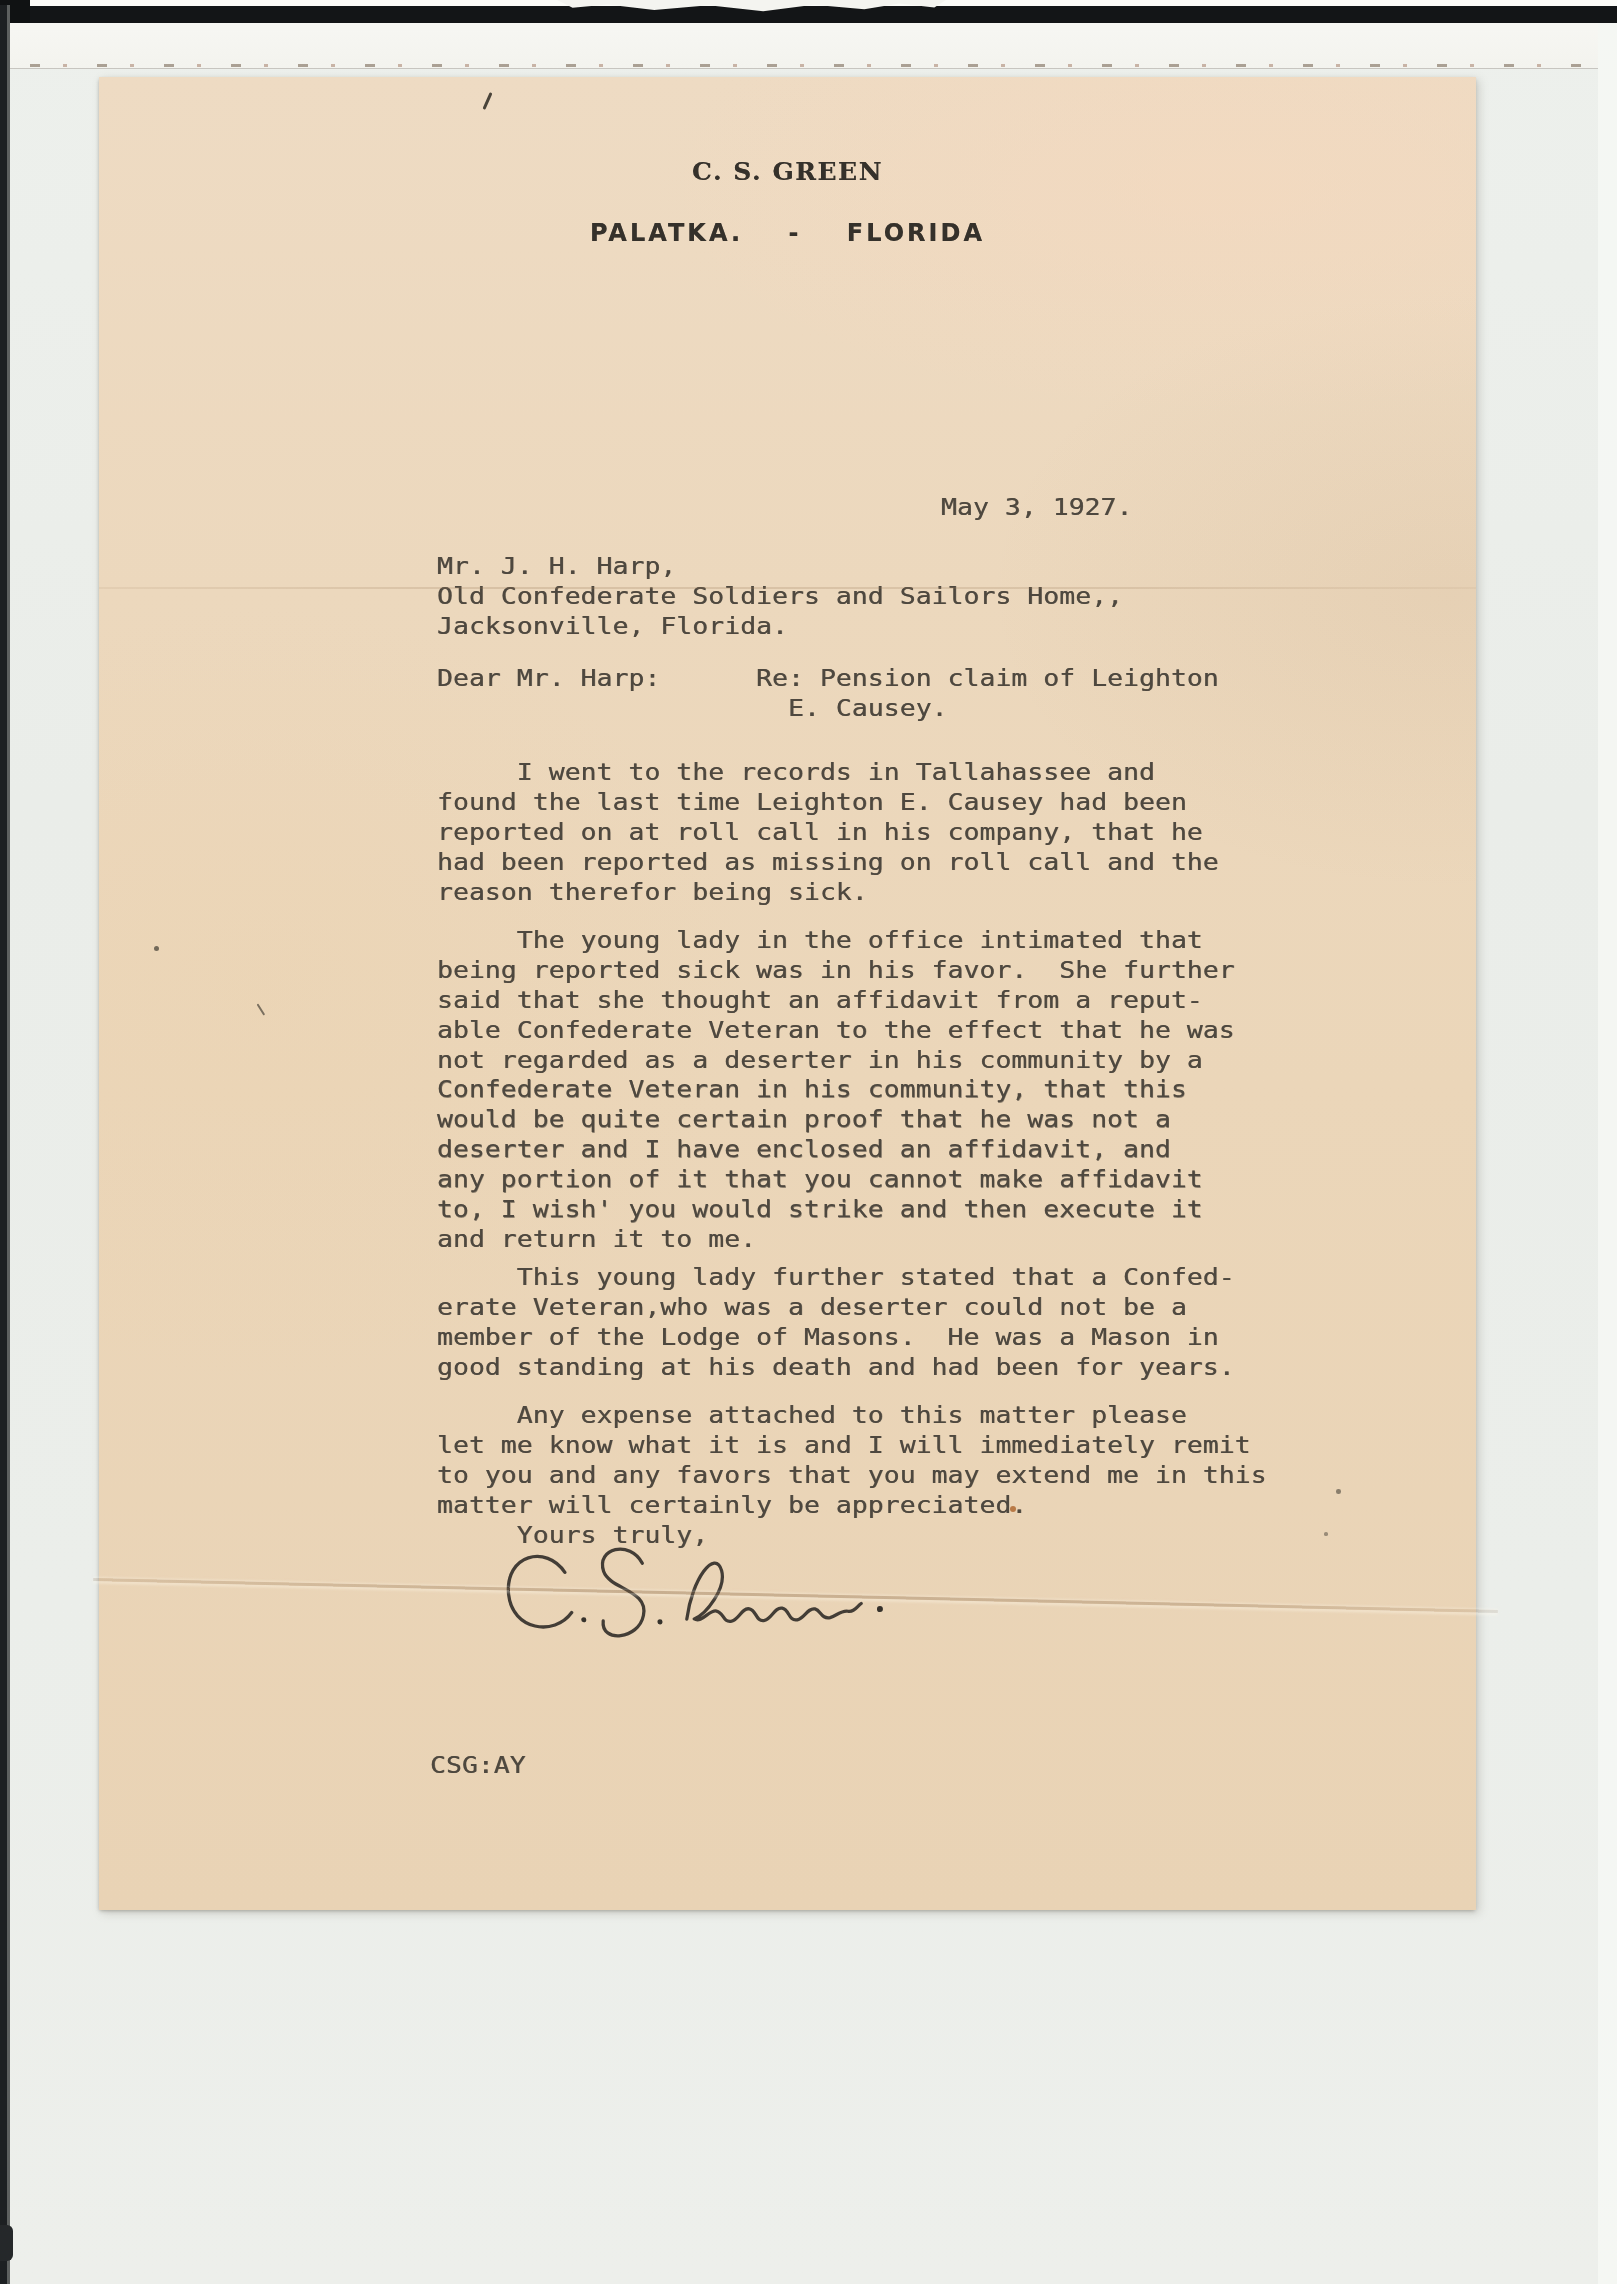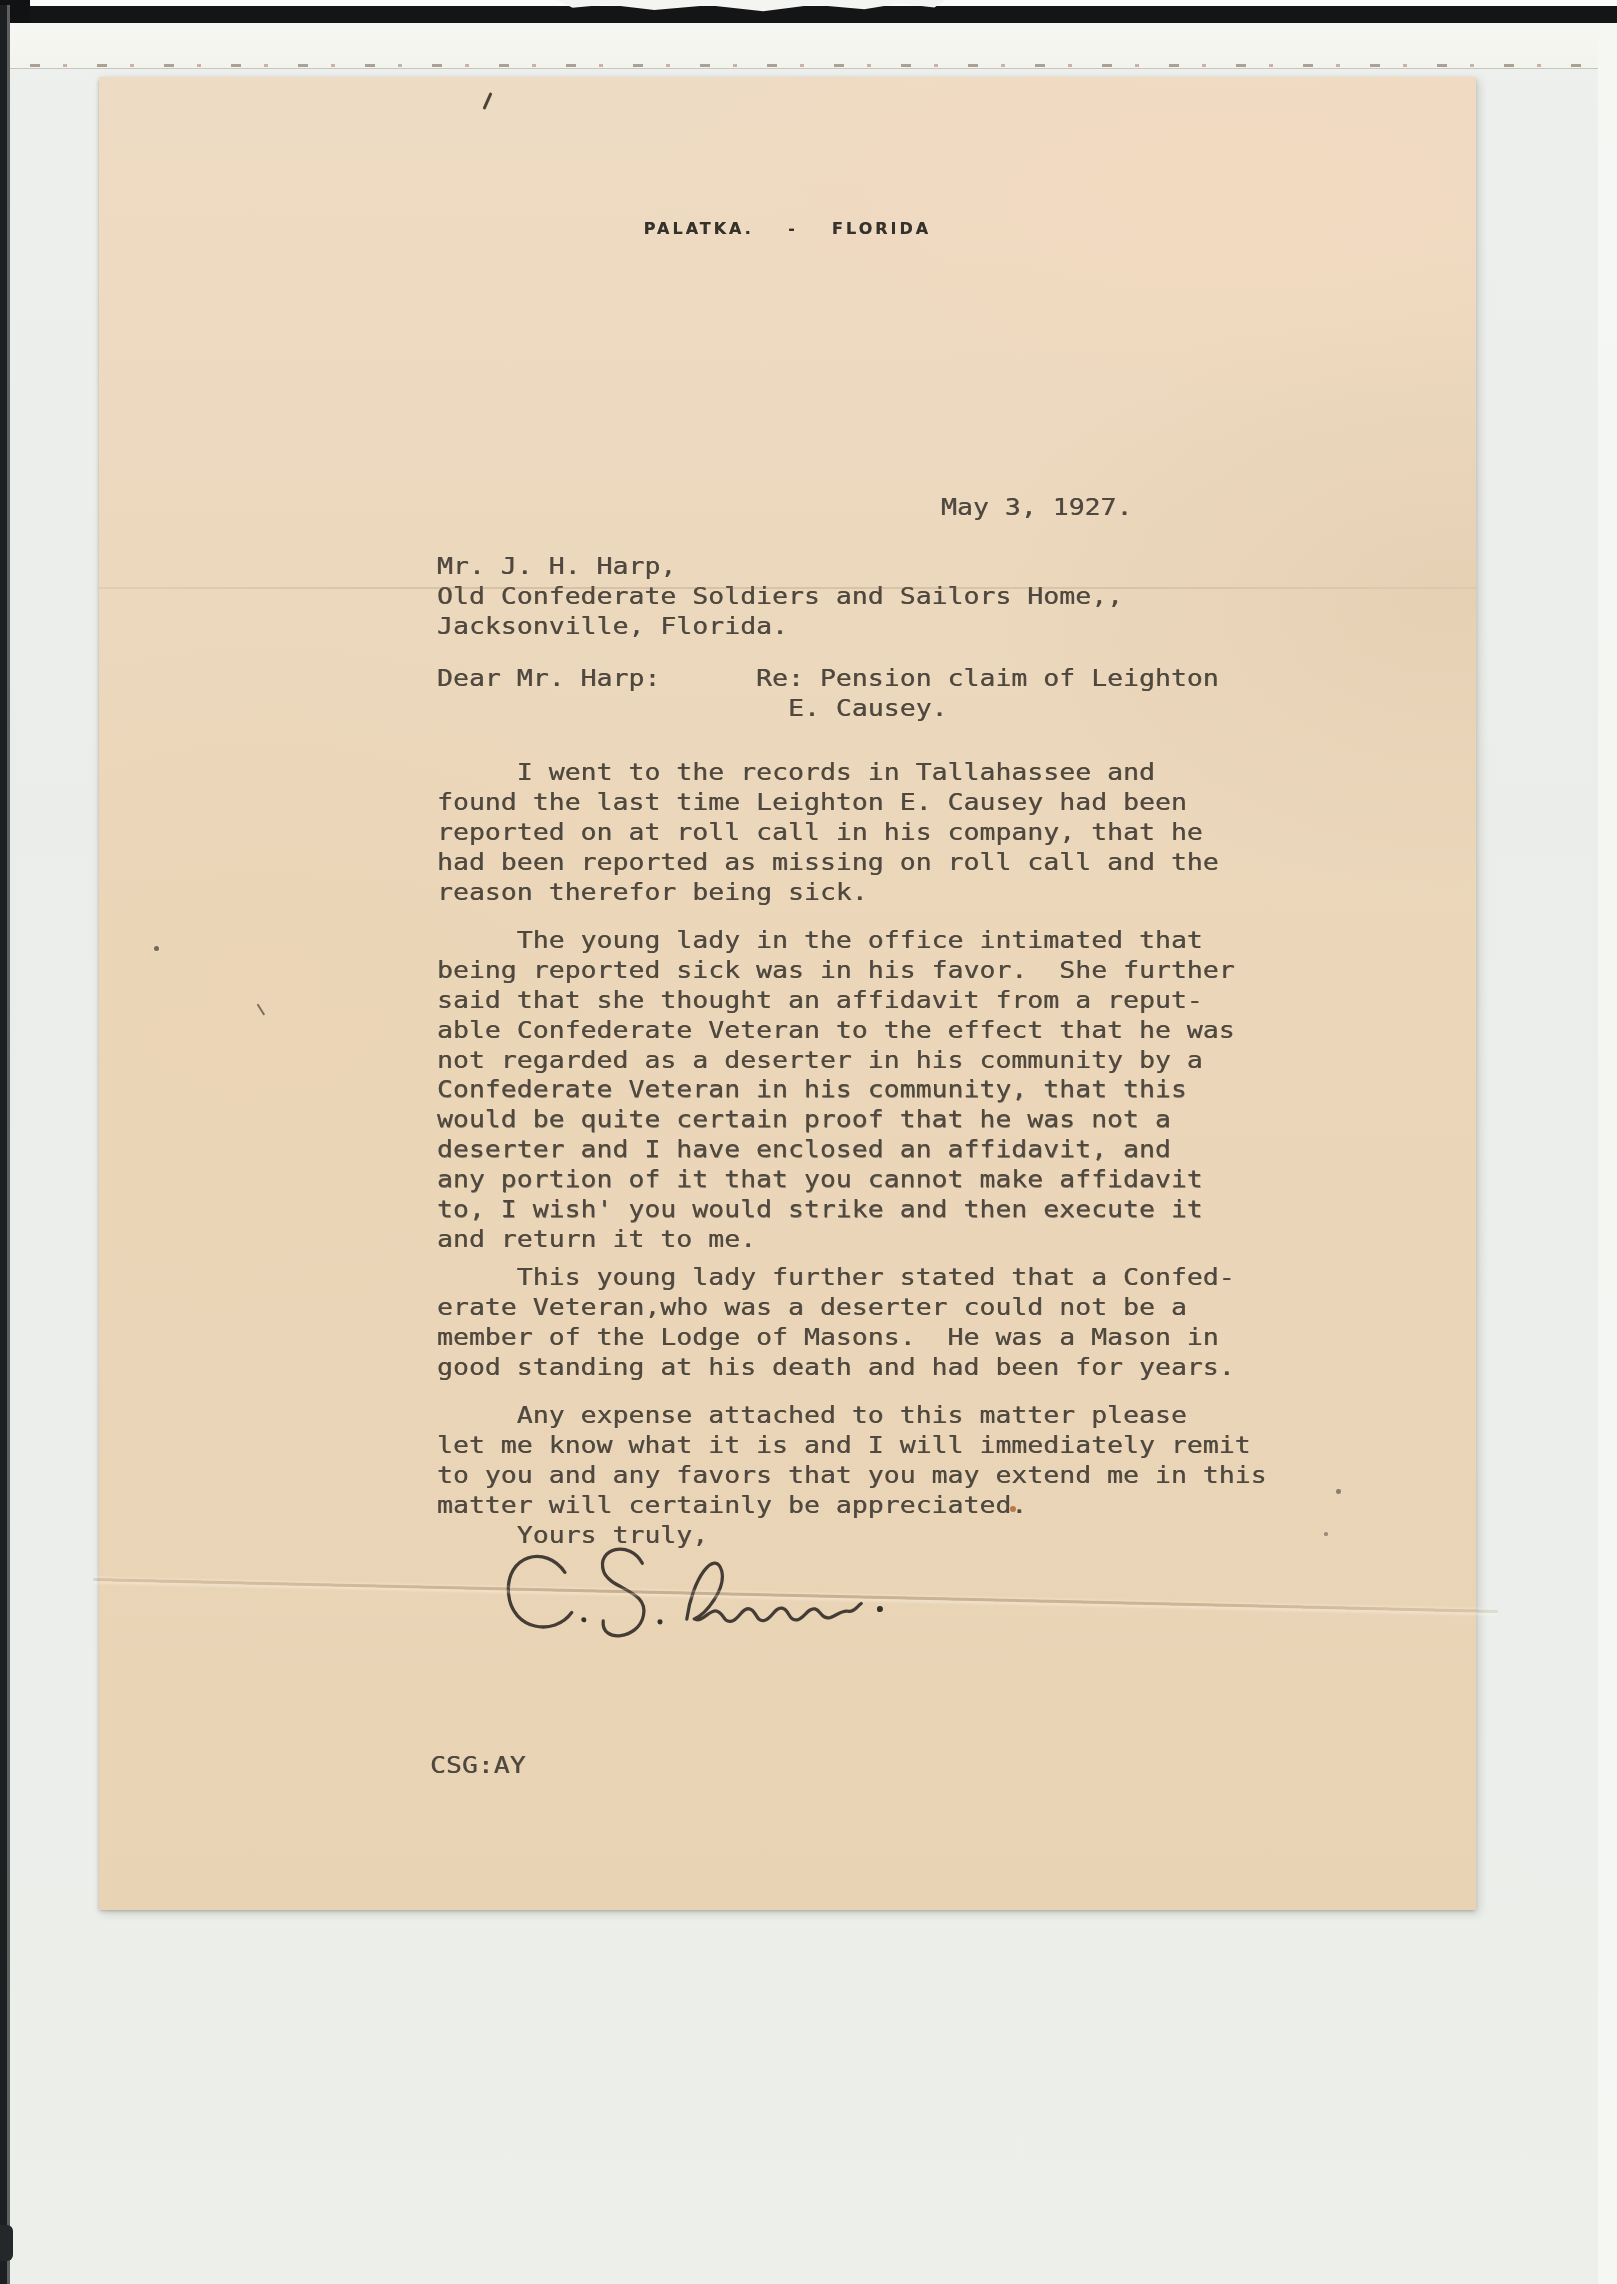--- a/index.html
+++ b/index.html
@@ -37,21 +37,21 @@
       radial-gradient(60% 18% at 82% 6%, rgba(246,216,190,.50), rgba(246,216,190,0) 70%),
       radial-gradient(45% 22% at 98% 28%, rgba(150,110,70,.07), rgba(150,110,70,0) 75%),
       radial-gradient(50% 30% at 12% 50%, rgba(235,210,175,.35), rgba(235,210,175,0) 70%),
       linear-gradient(180deg,#eedbc3 0%,#ecd8bd 28%,#ebd6b9 55%,#e9d3b5 100%);
     box-shadow:0 2.2px 3.7px -0.7px rgba(110,105,95,.55), 3px 3px 9px rgba(120,115,105,.28);
   }
   .letterhead-line{position:absolute;left:0;width:100%;text-align:center;color:#35312b;
     text-shadow:0 0 0.4px rgba(53,49,43,.6);white-space:pre;}
   .lh-name{top:82px;font-family:"DejaVu Serif","Liberation Serif",serif;font-weight:bold;font-size:25px;line-height:1;letter-spacing:1.5px;}
   .lh-title{top:117px;font-family:"DejaVu Serif","Liberation Serif",serif;font-weight:bold;font-size:18.7px;line-height:1;letter-spacing:1.9px;}
-  .lh-city{top:144px;font-family:"DejaVu Sans","Liberation Sans",sans-serif;font-weight:bold;font-size:16px;line-height:1;letter-spacing:3px;}
+  .lh-city{top:144px;font-family:"DejaVu Sans","Liberation Sans",sans-serif;font-weight:bold;font-size:24px;line-height:1;letter-spacing:3px;}
   .type{
     position:absolute;white-space:pre;
     font-size:26.5px;line-height:34px;
     color:#4e483f;
     text-shadow:0.4px 0.4px 0.7px rgba(66,60,52,.55), -0.2px 0 0.5px rgba(66,60,52,.35);
     transform:scaleY(.88);transform-origin:0 0;
   }
   .date-line{left:842px;top:415px;}
   .recipient{left:338px;top:474px;}
   .salutation{left:338px;top:586px;}
@@ -87,20 +87,21 @@
   <div class="black-corner"></div>
   <div class="torn-notch"></div>
   <div class="left-edge-strip"></div>
   <div class="left-notch"></div>
   <div class="sleeve-strip"></div>
   <div class="dust-line"></div>
   <div class="right-light-column"></div>
 
   <div class="paper">
 
+    <div class="letterhead-line lh-name">C. S. GREEN</div>
     <div class="letterhead-line lh-city">PALATKA.    -    FLORIDA</div>
 
     <div class="type date-line">May 3, 1927.</div>
 
     <div class="type recipient">Mr. J. H. Harp,
 Old Confederate Soldiers and Sailors Home,,
 Jacksonville, Florida.</div>
 
     <div class="type salutation">Dear Mr. Harp:      Re: Pension claim of Leighton
                       E. Causey.</div>

